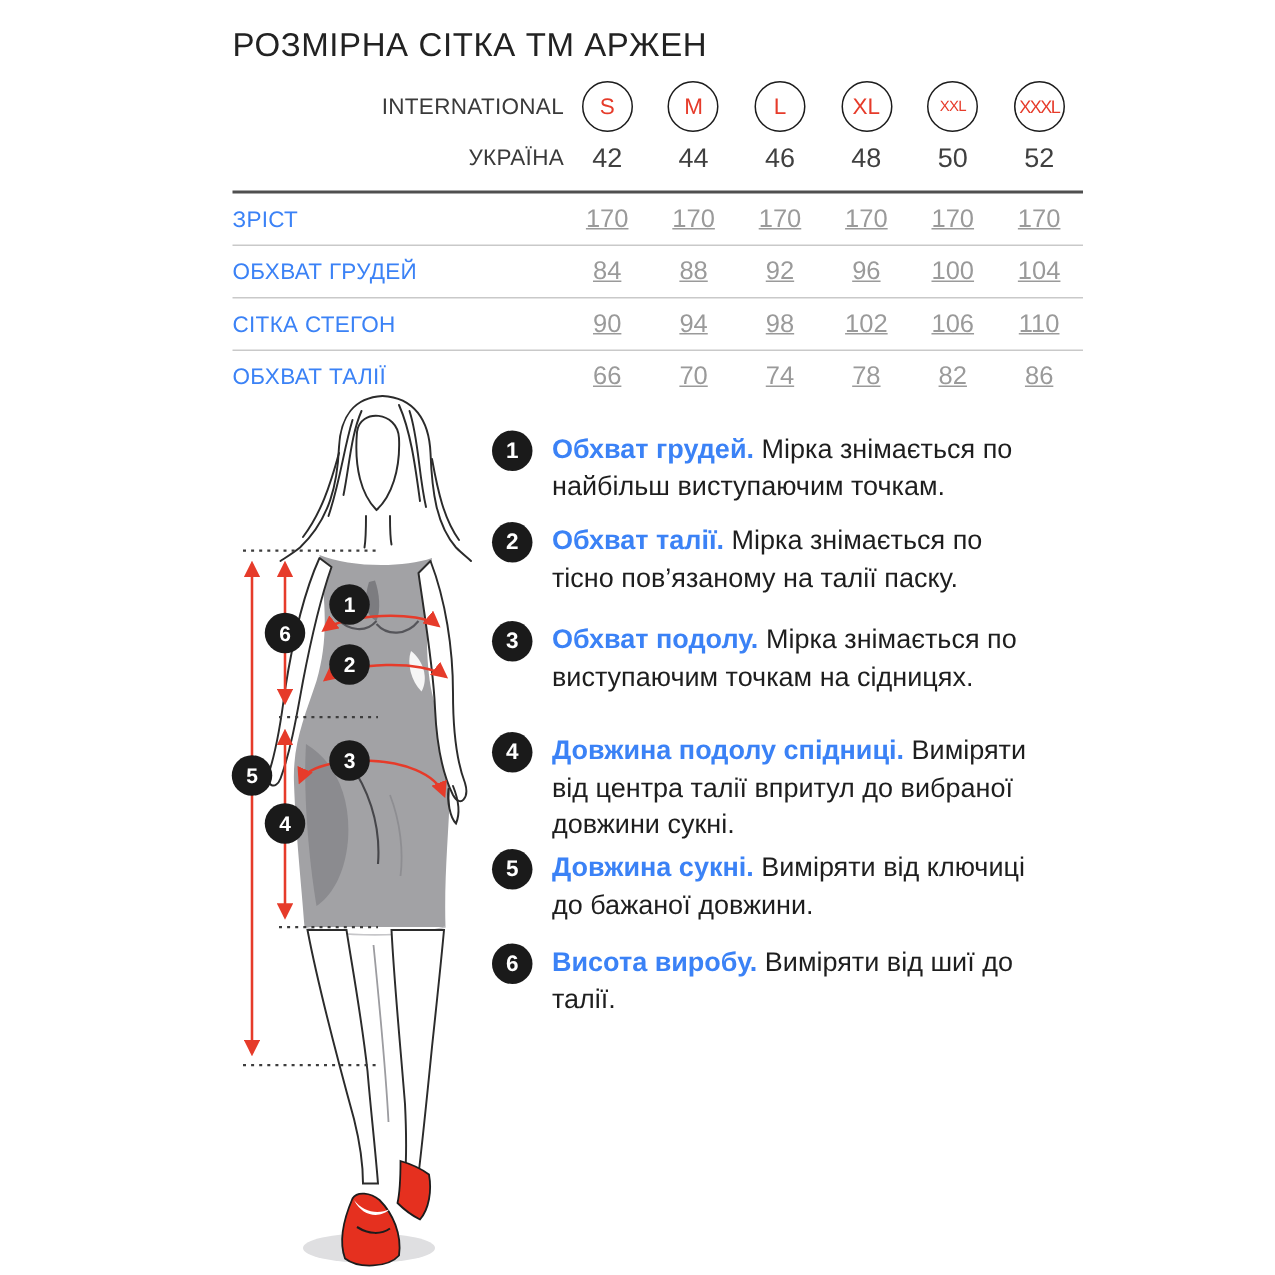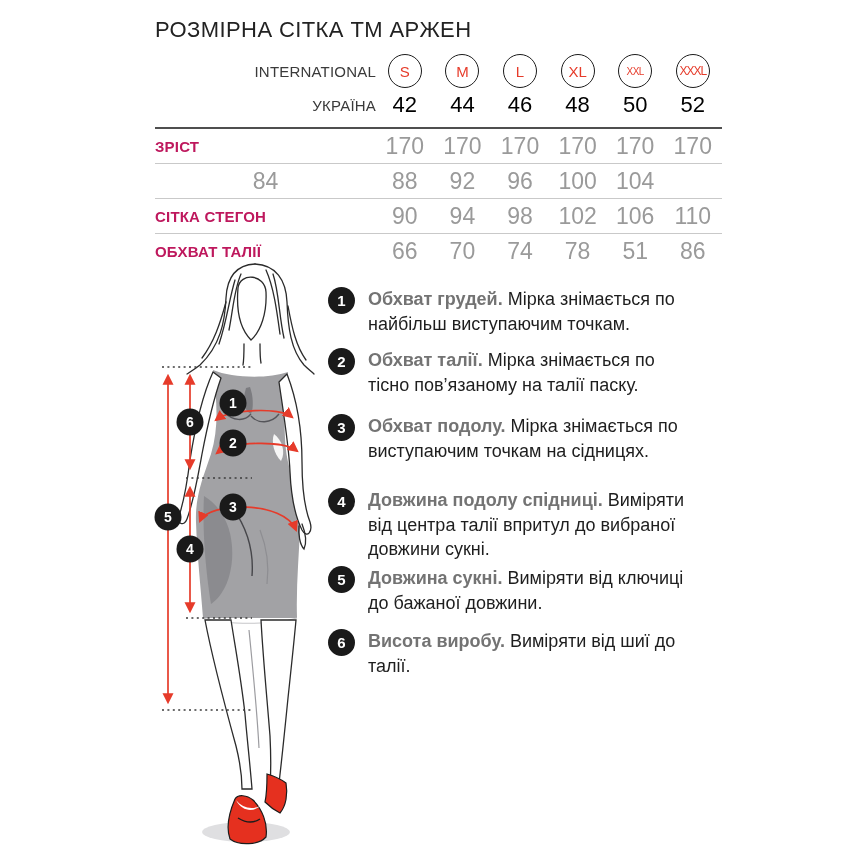--- a/index.html
+++ b/index.html
@@ -9,41 +9,41 @@
   
   .title{position:absolute;left:155px;top:17px;font-size:22px;font-weight:400;
          letter-spacing:0.4px;color:#222222;white-space:nowrap;}
 
   
   .size-table{position:absolute;left:155px;top:52px;width:567px;}
   .trow{display:grid;grid-template-columns:221px repeat(6,57.6px);align-items:center;}
   .head-row{height:38px;}
   .ua-row{height:30px;margin-bottom:7px;}
   .tlabel{font-size:15px;color:#3a3a3a;letter-spacing:0.2px;text-align:right;}
-  .mlabel{font-size:15px;font-weight:700;color:#be185d;letter-spacing:0.2px;}
+  .mlabel{font-size:15px;font-weight:400;color:#3b82f6;letter-spacing:0.2px;}
   .tcell{display:flex;justify-content:center;align-items:center;}
-  .ua-val{font-size:22px;color:#000000;}
+  .ua-val{font-size:18px;color:#404040;}
   .size-circle{width:32px;height:32px;border:1.6px solid #1c1c1c;border-radius:50%;
                display:flex;align-items:center;justify-content:center;
                color:#e63b2a;font-size:15px;white-space:nowrap;overflow:visible;}
   .trow .tcell:nth-child(6) .size-circle{letter-spacing:-0.5px;font-size:10px;}
   .trow .tcell:nth-child(7) .size-circle{letter-spacing:-1px;font-size:12px;}
   .tbody{border-top:2px solid #4f4f4f;}
   .body-row{height:34px;}
   .body-row.bline{border-bottom:1px solid #c9c9c9;}
-  .mval{font-size:23px;color:#9a9a9a;}
+  .mval{font-size:17px;color:#9a9a9a;text-decoration:underline;}
 
   
   .legend-item{position:absolute;left:328px;width:400px;display:flex;gap:13px;align-items:flex-start;}
   .li-1{top:287px;} .li-2{top:348px;} .li-3{top:414px;}
   .li-4{top:488px;} .li-5{top:566px;} .li-6{top:629px;}
   .badge{flex:0 0 auto;width:27px;height:27px;border-radius:50%;background:#1a1a1a;color:#fff;
          display:flex;align-items:center;justify-content:center;font-size:15px;font-weight:700;}
   .ltext{width:325px;font-size:18px;line-height:24.5px;color:#1e1e1e;}
-  .ltext b{font-weight:700;color:#737373;}
+  .ltext b{font-weight:700;color:#3b82f6;}
 
   
   .figure-wrap{position:absolute;left:140px;top:262px;width:190px;height:588px;}
   .sketch{stroke:#2b2b2b;stroke-width:1.3;fill:none;stroke-linecap:round;}
   .red-line{stroke:#e63b2a;stroke-width:1.7;fill:none;}
   .dotline{stroke:#3d3d3d;stroke-width:1.5;stroke-dasharray:2 3.4;}
   .svg-badge circle{fill:#1a1a1a;}
   .svg-badge text{fill:#ffffff;font-size:14px;font-weight:700;text-anchor:middle;
                   font-family:"Liberation Sans",sans-serif;}
 </style>
@@ -104,20 +104,21 @@
       <div class="trow body-row bline">
         <div class="mlabel">ЗРІСТ</div>
         <div class="tcell mval">170</div>
         <div class="tcell mval">170</div>
         <div class="tcell mval">170</div>
         <div class="tcell mval">170</div>
         <div class="tcell mval">170</div>
         <div class="tcell mval">170</div>
       </div>
       <div class="trow body-row bline">
+        <div class="mlabel">ОБХВАТ ГРУДЕЙ</div>
         <div class="tcell mval">84</div>
         <div class="tcell mval">88</div>
         <div class="tcell mval">92</div>
         <div class="tcell mval">96</div>
         <div class="tcell mval">100</div>
         <div class="tcell mval">104</div>
       </div>
       <div class="trow body-row bline">
         <div class="mlabel">СІТКА СТЕГОН</div>
         <div class="tcell mval">90</div>
@@ -126,21 +127,21 @@
         <div class="tcell mval">102</div>
         <div class="tcell mval">106</div>
         <div class="tcell mval">110</div>
       </div>
       <div class="trow body-row">
         <div class="mlabel">ОБХВАТ ТАЛІЇ</div>
         <div class="tcell mval">66</div>
         <div class="tcell mval">70</div>
         <div class="tcell mval">74</div>
         <div class="tcell mval">78</div>
-        <div class="tcell mval">51</div>
+        <div class="tcell mval">82</div>
         <div class="tcell mval">86</div>
       </div>
     </div>
   </div>
 
   <div class="legend-item li-1">
     <div class="badge">1</div>
     <div class="ltext"><b>Обхват грудей.</b> <span>Мірка знімається по найбільш виступаючим точкам.</span></div>
   </div>
   <div class="legend-item li-2">

